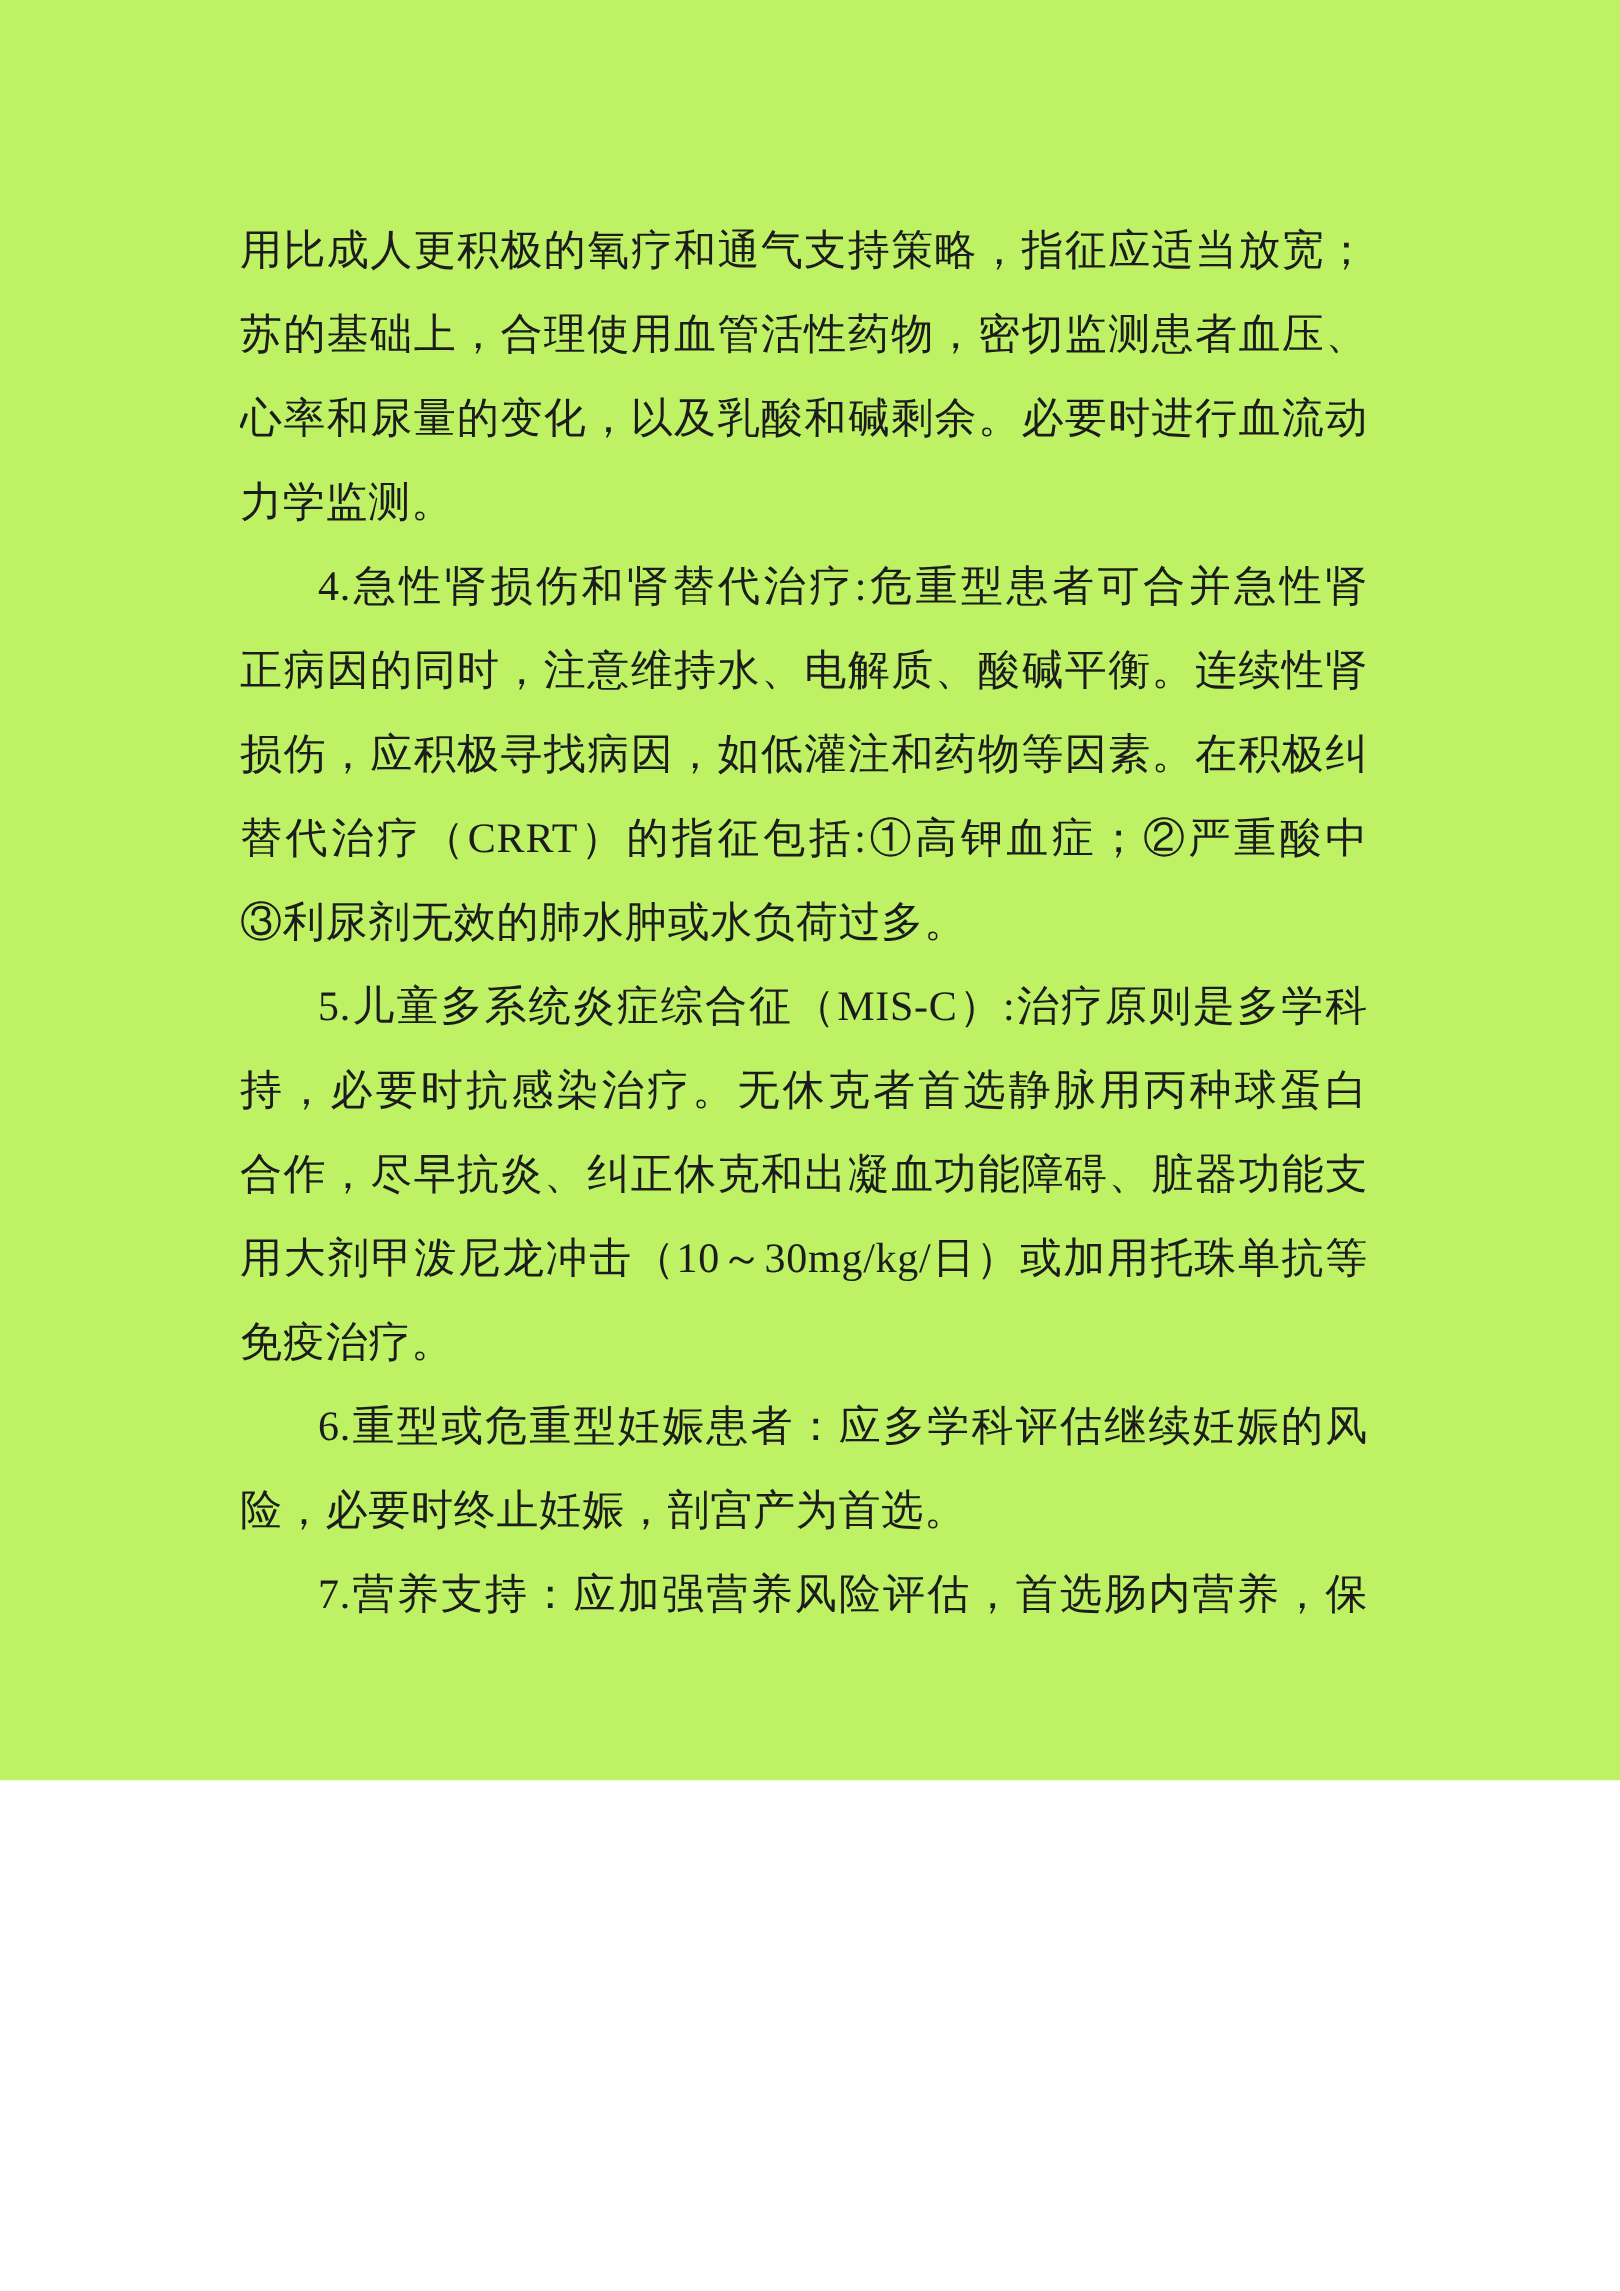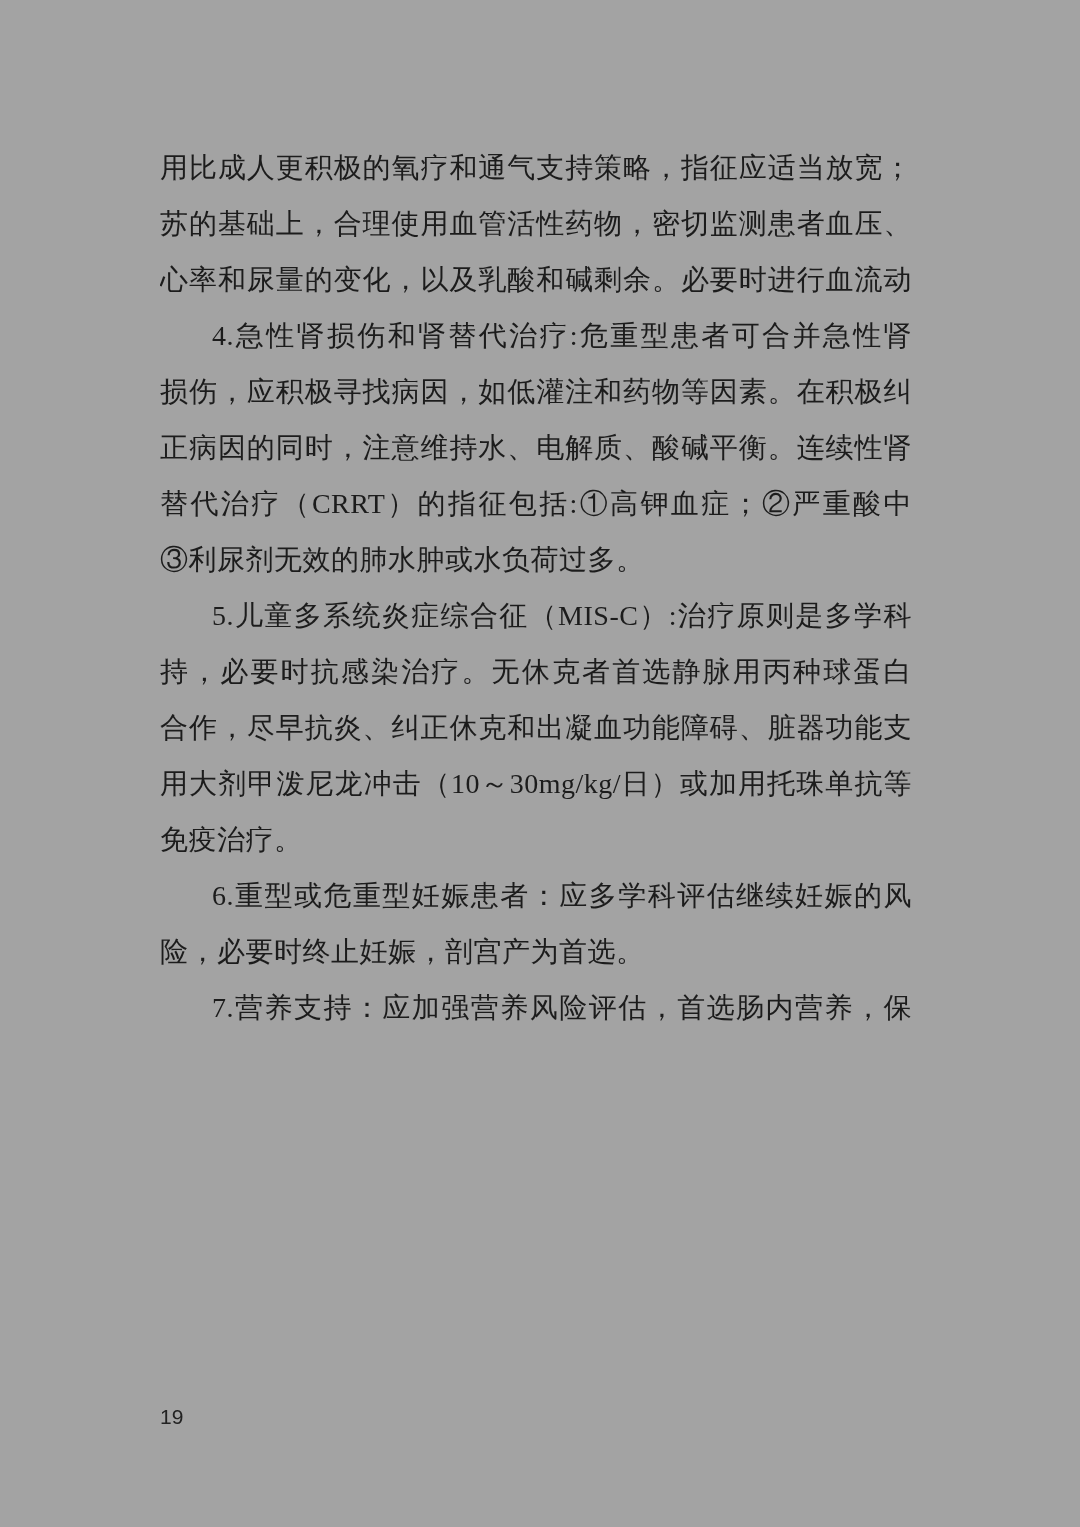--- a/index.html
+++ b/index.html
@@ -3,22 +3,22 @@
 <meta charset="utf-8">
 <style>
   html, body {
     margin: 0;
     padding: 0;
     background: #ffffff;
   }
   .page {
     position: relative;
     width: 1080px;
-    height: 1527px;
-    background: #a3a3a3;
+    height: 1187px;
+    background: #bef264;
     overflow: hidden;
     font-family: "Liberation Serif", serif;
   }
   .text-block {
     position: absolute;
     left: 160px;
     top: 140px;
     width: 752px;
   }
   .line {
@@ -52,23 +52,24 @@
   }
 </style>
 </head>
 <body>
 
 <div class="page">
   <div class="text-block" id="text-block">
       <div class="line">用比成人更积极的氧疗和通气支持策略，指征应适当放宽；</div>
       <div class="line">苏的基础上，合理使用血管活性药物，密切监测患者血压、</div>
       <div class="line">心率和尿量的变化，以及乳酸和碱剩余。必要时进行血流动</div>
+      <div class="line para-end">力学监测。</div>
       <div class="line indent">4.急性肾损伤和肾替代治疗:危重型患者可合并急性肾</div>
+      <div class="line">正病因的同时，注意维持水、电解质、酸碱平衡。连续性肾</div>
       <div class="line">损伤，应积极寻找病因，如低灌注和药物等因素。在积极纠</div>
-      <div class="line">正病因的同时，注意维持水、电解质、酸碱平衡。连续性肾</div>
       <div class="line">替代治疗（CRRT）的指征包括:①高钾血症；②严重酸中毒；</div>
       <div class="line para-end">③利尿剂无效的肺水肿或水负荷过多。</div>
       <div class="line indent">5.儿童多系统炎症综合征（MIS-C）:治疗原则是多学科</div>
       <div class="line">持，必要时抗感染治疗。无休克者首选静脉用丙种球蛋白</div>
       <div class="line">合作，尽早抗炎、纠正休克和出凝血功能障碍、脏器功能支</div>
       <div class="line">用大剂甲泼尼龙冲击（10～30mg/kg/日）或加用托珠单抗等</div>
       <div class="line para-end">免疫治疗。</div>
       <div class="line indent">6.重型或危重型妊娠患者：应多学科评估继续妊娠的风</div>
       <div class="line para-end">险，必要时终止妊娠，剖宫产为首选。</div>
       <div class="line indent">7.营养支持：应加强营养风险评估，首选肠内营养，保</div>

